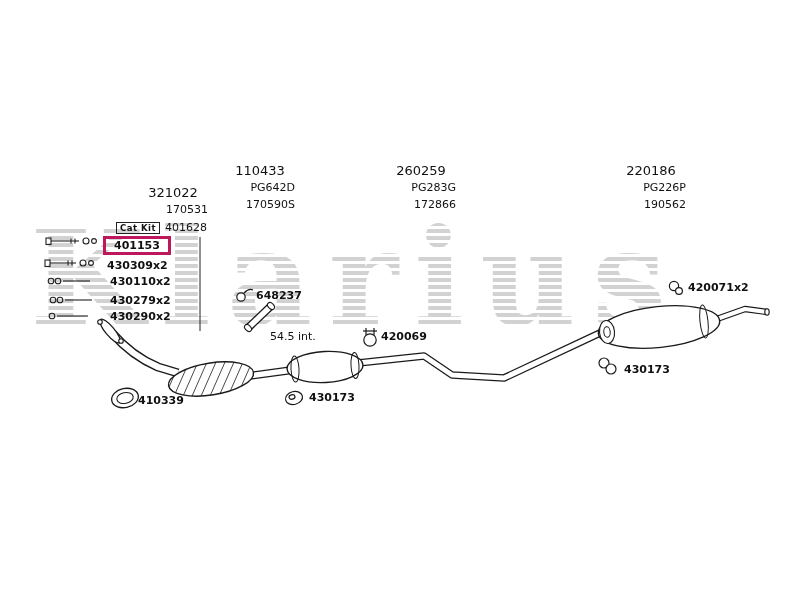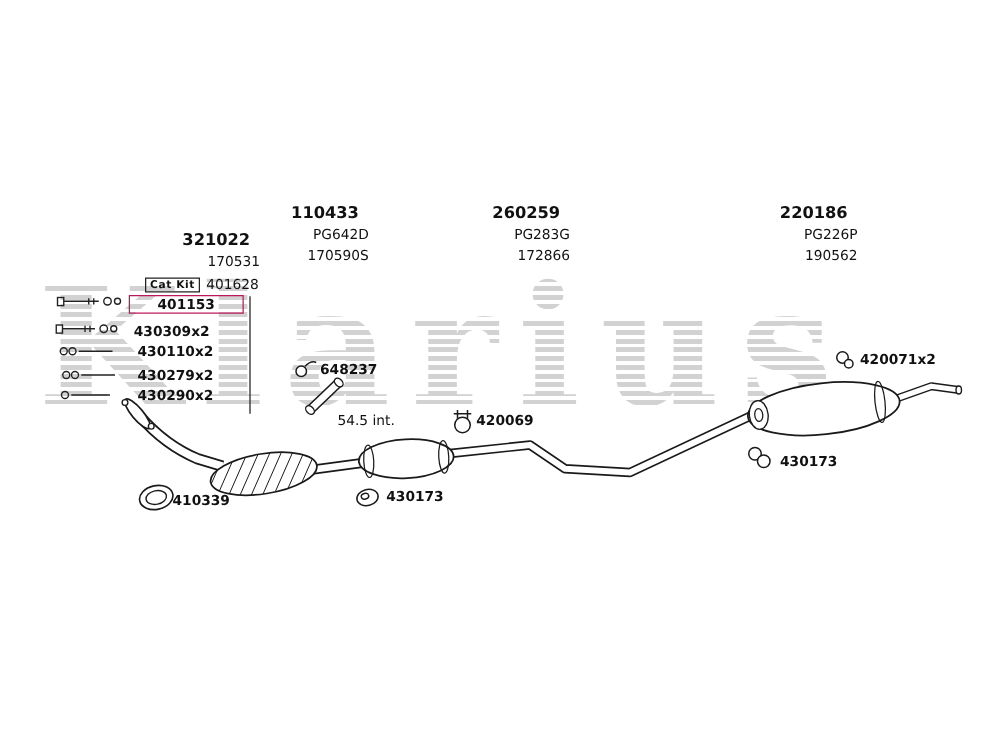--- a/index.html
+++ b/index.html
@@ -14,25 +14,25 @@
     font-family: "DejaVu Serif", serif; font-weight: bold;
     font-size: 132px; line-height: 1; letter-spacing: 16px;
     color: #d2d2d2; user-select: none; white-space: nowrap;
   }
   .wm-stripes {
     position: absolute; left: 25px; top: 222px; width: 660px; height: 112px; z-index: 1;
     background: repeating-linear-gradient(180deg, rgba(255,255,255,0) 0 4px, #ffffff 4px 7px);
   }
   svg.draw { position: absolute; left: 0; top: 0; z-index: 2; }
   .lbl { position: absolute; z-index: 3; white-space: nowrap; }
-  .code { font-weight: bold; font-size: 13px; text-align: center; }
+  .code { font-weight: normal; font-size: 13px; text-align: center; }
   .ref  { font-size: 11px; text-align: right; }
   .part { font-weight: bold; font-size: 11px; }
   .note { font-size: 11px; margin-left: 24px; }
-  .boxed { border: 1px solid #be185d; padding: 0 22px; background: rgba(255,255,255,0.0); }
+  .boxed { border: 3px solid #be185d; padding: 0 8px; background: rgba(255,255,255,0.0); }
   .catkit { position: absolute; z-index: 3; display: flex; align-items: center; gap: 5px; }
   .kittag { border: 1px solid #222; font-size: 8.5px; font-weight: bold; padding: 0 3px; letter-spacing: 0.5px; }
   .catnum { font-size: 11px; }
   .kitbox {
     position: absolute; z-index: 3; border: 1.3px solid #222; box-sizing: border-box;
     display: flex; align-items: center; gap: 8px; padding: 0 7px;
   }
   .kitnum { font-size: 12px; }
 </style>
 </head>

